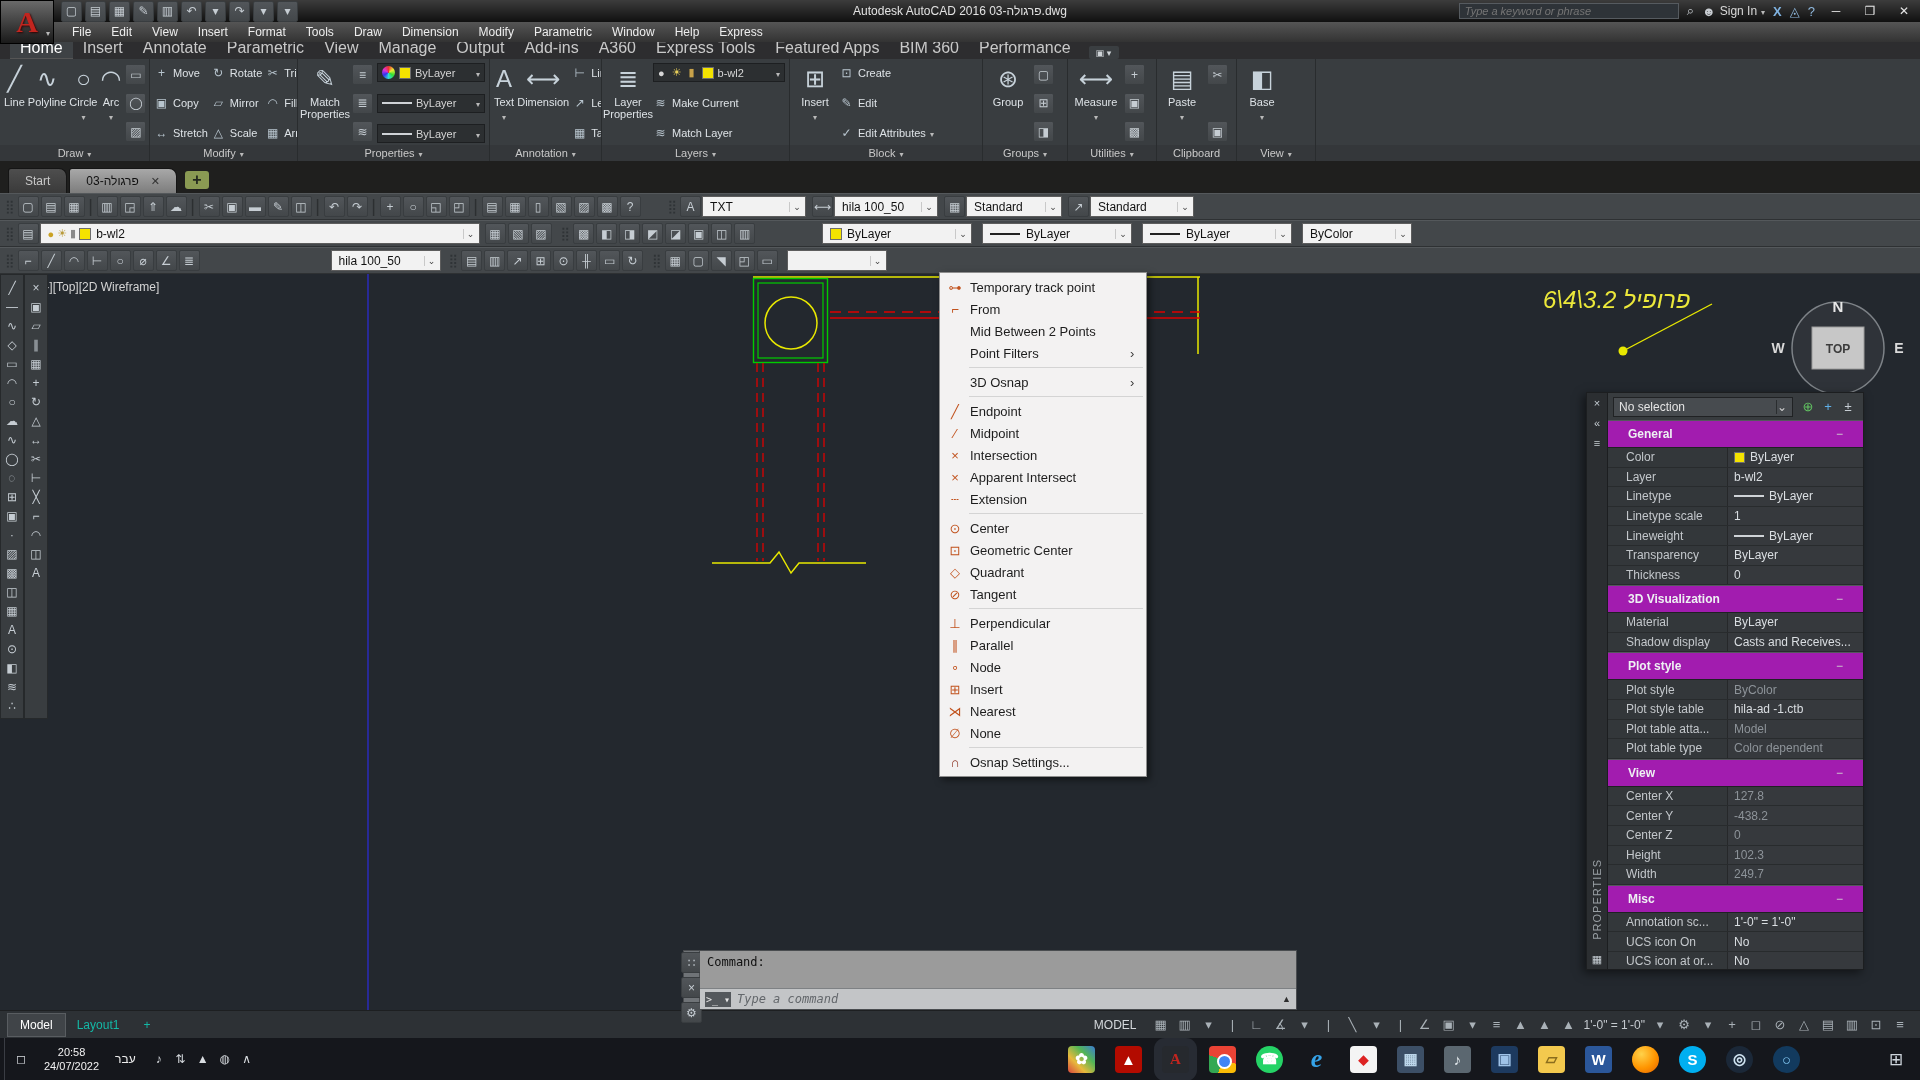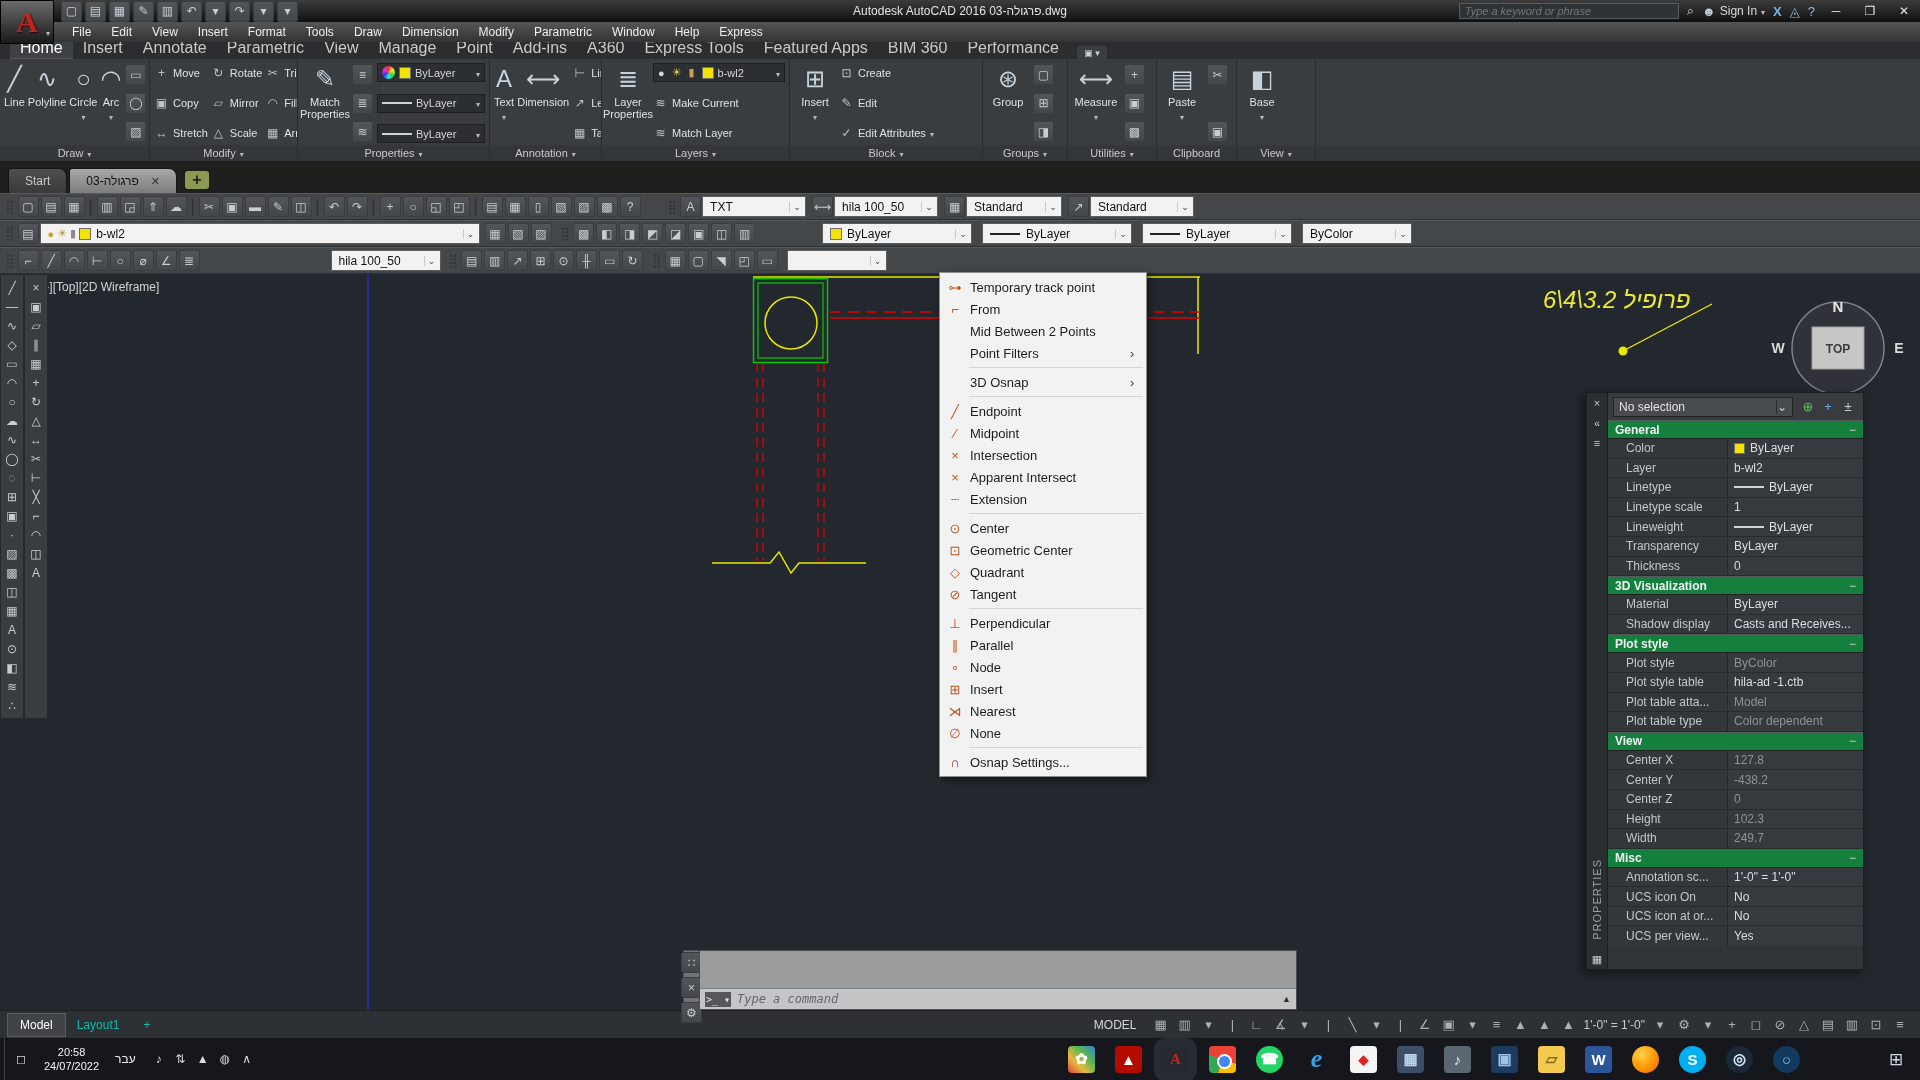--- a/index.html
+++ b/index.html
@@ -86,21 +86,21 @@
   
   .palette{position:absolute;left:1586px;top:392px;width:278px;height:578px;display:flex;z-index:70;box-shadow:-3px 3px 9px rgba(0,0,0,.5);font-size:12px}
   .prail{width:22px;background:#2b2e31;border:1px solid #1c1e20;display:flex;flex-direction:column;align-items:center;color:#b2b8bd;padding:3px 0;gap:6px}
   .prail .gi{background:none;border:none;font-size:11px;height:14px}
   .vtext{writing-mode:vertical-rl;transform:rotate(180deg);font-size:11px;letter-spacing:1px;color:#9aa0a5;margin-top:auto;margin-bottom:6px}
   .pbodyx{flex:1;background:#303437;border:1px solid #1c1e20;border-left:none;display:flex;flex-direction:column;overflow:hidden}
   .phead{height:27px;display:flex;align-items:center;padding:3px 5px;gap:5px;background:#383c3f}
   .pcombo{flex:1;height:20px;background:#474b4f;border:1px solid #202224;color:#e4e4e4;display:flex;align-items:center;padding:0 5px;font-size:12px}
   .pcombo .ca{margin-left:auto;border-left:1px solid #2a2d2f;color:#cfcfcf}
   .phead .gi{background:none;border:none;font-size:13px;width:18px}
-  .psec{background:#15803d;border-top:1px solid #54585c;border-bottom:1px solid #1f2123;color:#eef1f3;font-weight:bold;font-size:12px;display:flex;align-items:center;height:19px;padding:0 7px;flex:0 0 auto}
+  .psec{background:#a21caf;border-top:1px solid #54585c;border-bottom:1px solid #1f2123;color:#eef1f3;font-weight:bold;font-size:12px;display:flex;align-items:center;height:28px;padding:0 20px;flex:0 0 auto}
   .psec .min{margin-left:auto;color:#cfcfcf;font-weight:normal;font-size:12px}
   .prow{display:flex;height:19.6px;border-bottom:1px solid #282b2d;align-items:stretch;flex:0 0 auto}
   .pl{width:120px;padding-left:18px;color:#c3c7cb;display:flex;align-items:center;border-right:1px solid #26282a;background:#33373a;white-space:nowrap;overflow:hidden}
   .pv{flex:1;padding-left:6px;color:#dadee2;display:flex;align-items:center;gap:5px;background:#36393d;white-space:nowrap;overflow:hidden}
   .pv.dim{color:#8d9399}
   .pv .sw{width:11px;height:11px}
 
   
   .cmdwin{position:absolute;left:683px;top:950px;width:614px;height:60px;display:flex;z-index:20}
   .crail{width:17px;background:#6f7377;border:1px solid #4a4d50;display:flex;flex-direction:column;align-items:center;color:#e2e5e8;font-size:10px;padding-top:1px;gap:4px}
@@ -205,21 +205,21 @@
     <span>Express</span>
   </div>
 
   <div class="ribtabs">
     <span class="rtab active">Home</span>
     <span class="rtab">Insert</span>
     <span class="rtab">Annotate</span>
     <span class="rtab">Parametric</span>
     <span class="rtab">View</span>
     <span class="rtab">Manage</span>
-    <span class="rtab">Point</span>
+    <span class="rtab">Output</span>
     <span class="rtab">Add-ins</span>
     <span class="rtab">A360</span>
     <span class="rtab">Express Tools</span>
     <span class="rtab">Featured Apps</span>
     <span class="rtab">BIM 360</span>
     <span class="rtab">Performance</span>
     <span class="rtab-extra">▣ ▾</span>
   </div>
 
   <div class="ribbon">
@@ -1037,20 +1037,21 @@
   </div>
 
   <div class="cmdwin">
     <div class="crail">
         <span class="gi">∷</span>
         <span class="gi">×</span>
         <span class="gi">⚙</span>
       </div>
     <div class="cbody">
       <div class="chist">
+        <div>Command:</div>
       </div>
       <div class="cinput">
         <span class="cprompt">&gt;_ ▾</span>
         <span class="cph">Type a command</span>
         <span class="cup">▲</span>
       </div>
     </div>
   </div>
 
   <div class="statusbar">

